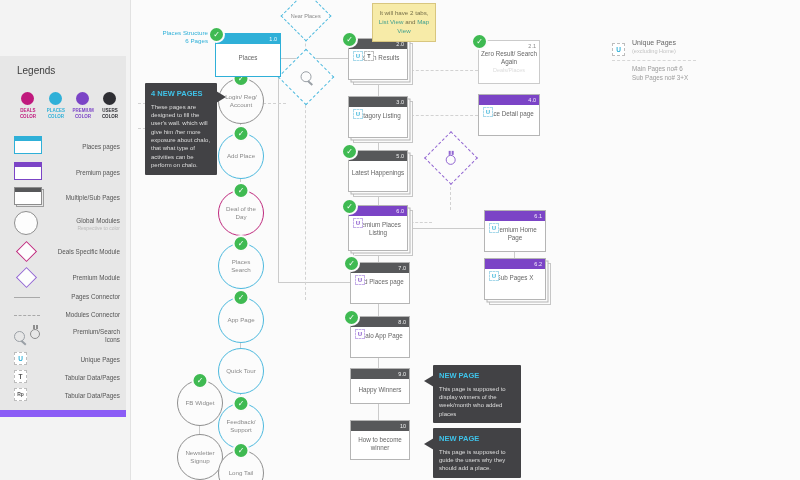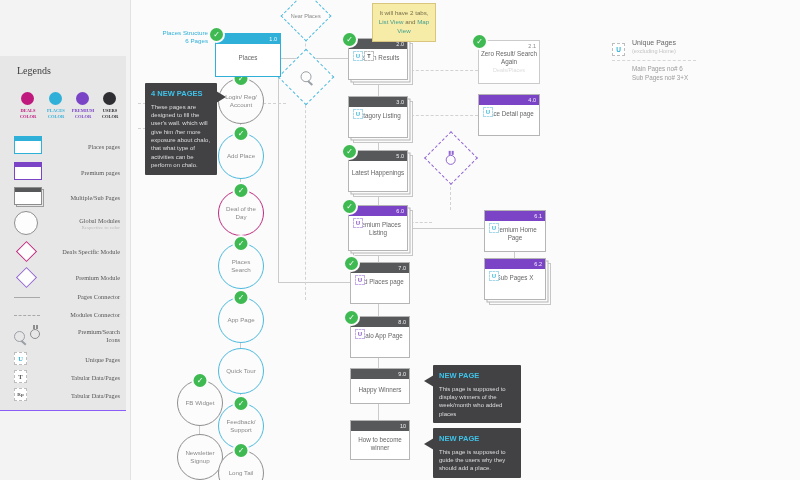--- a/index.html
+++ b/index.html
@@ -7,21 +7,21 @@
        font-family:"Liberation Sans", sans-serif;-webkit-font-smoothing:antialiased;}
   #root{position:relative;width:800px;height:480px;overflow:hidden;}
 
   
   #sidebar{position:absolute;left:0;top:0;width:130px;height:480px;background:#f3f3f3;border-right:1px solid #e2e2e2;z-index:10;}
   #sb-head{position:absolute;left:0;top:0;width:130px;height:55px;background:#ededed;border-bottom:1px solid #dedede;}
   #sb-title{position:absolute;left:19px;top:16px;font-size:16px;letter-spacing:.2px;}
   #sb-title .pl{color:#35b2da;}
   #sb-title .br{color:#c8c8c8;font-size:19px;}
   #sb-title .ia{color:#55565a;font-size:17px;}
-  #sb-panel{position:absolute;left:0;top:56px;width:126px;height:354px;background:#e7e7e7;border-bottom:1px solid #8b5cf6;font-family:Liberation Serif, serif;}
+  #sb-panel{position:absolute;left:0;top:56px;width:126px;height:354px;background:#e7e7e7;border-bottom:7px solid #8b5cf6;}
   .sb-legends{position:absolute;left:17px;top:9px;font-size:10px;color:#3d3d3d;}
   .dot{position:absolute;width:13px;height:13px;border-radius:50%;top:36px;}
   .dotlbl{position:absolute;top:52px;width:30px;text-align:center;font-size:4.5px;font-weight:bold;line-height:1.3;}
   .lrow{position:absolute;left:12px;width:112px;height:22px;}
   .lic{position:absolute;left:2px;top:0;}
   .llbl{position:absolute;right:4px;top:50%;transform:translateY(-50%);width:76px;text-align:right;font-size:6.3px;color:#555;line-height:1.25;}
   .lsub{display:block;font-size:5px;color:#b9b9b9;}
   .pgicon{width:26px;height:16px;background:#fff;border:1px solid;}
   .pgicon .bar{height:4px;}
   .stkicon{box-shadow:2px 2px 0 -1px #e7e7e7,2px 2px 0 0 #9d9d9d;}

